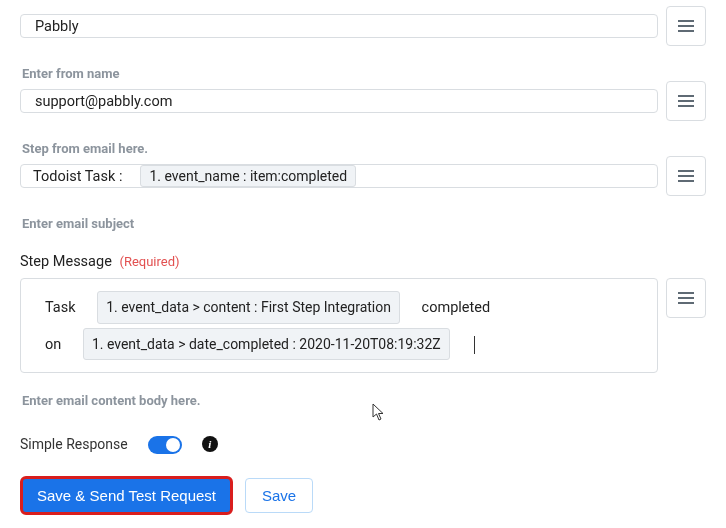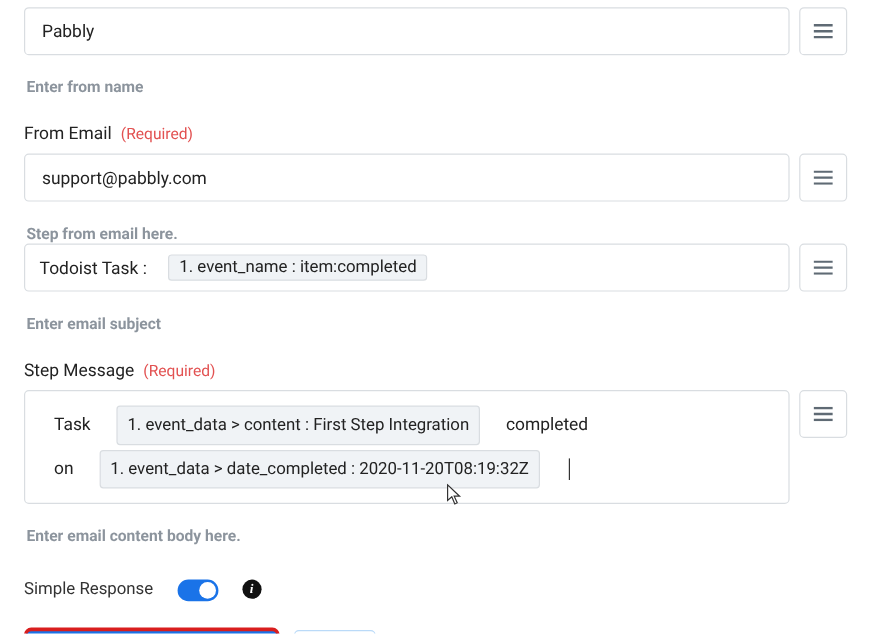--- a/index.html
+++ b/index.html
@@ -16,21 +16,21 @@
   .page {
     padding: 6px 20px 20px 20px;
   }
   .field-row {
     display: flex;
     align-items: center;
     gap: 8px;
   }
   .field-input {
     flex: 1;
-    height: 40px;
+    height: 24px;
     border: 1px solid #d9dde1;
     border-radius: 4px;
     padding: 0 12px;
     display: flex;
     align-items: center;
     font-size: 14.5px;
     color: #222;
     background: #fff;
   }
   .field-input input {
@@ -183,24 +183,20 @@
       <input type="text" value="Pabbly" style="">
     </div>
     <div class="menu-btn">
       <svg width="16" height="12" viewBox="0 0 16 12">
           <path d="M0 1h16M0 6h16M0 11h16" stroke="#5f6a74" stroke-width="2"></path>
         </svg>
     </div>
   </div>
   <div class="hint">Enter from name</div>
 
-  <div class="label-row">
-    <span>From Email</span>
-    <span class="required">(Required)</span>
-  </div>
   <div class="field-row">
     <div class="field-input">
       <input type="text" value="support@pabbly.com" style="">
     </div>
     <div class="menu-btn">
       <svg width="16" height="12" viewBox="0 0 16 12">
           <path d="M0 1h16M0 6h16M0 11h16" stroke="#5f6a74" stroke-width="2"></path>
         </svg>
     </div>
   </div>

